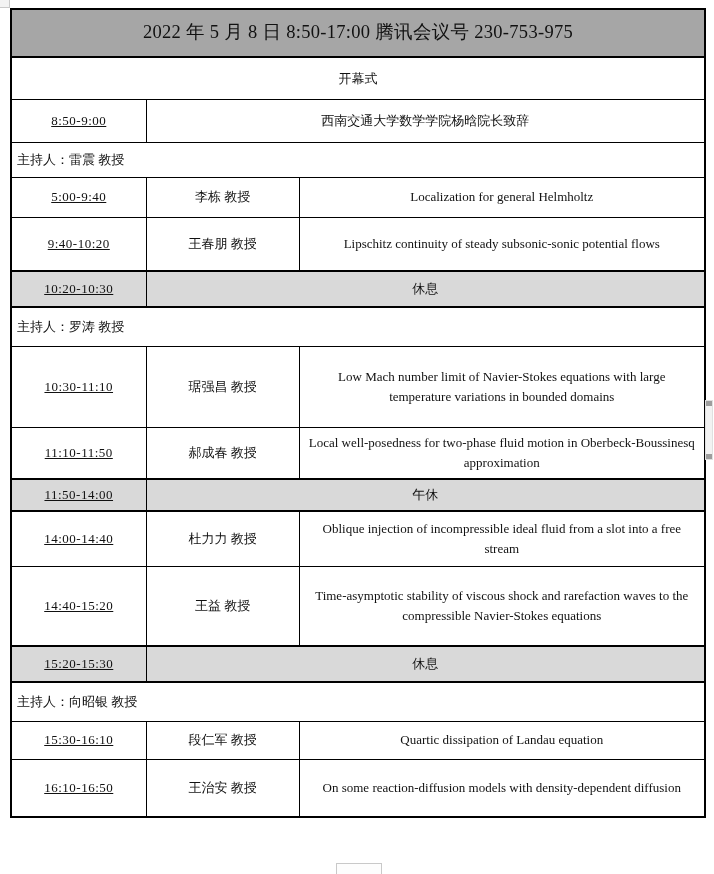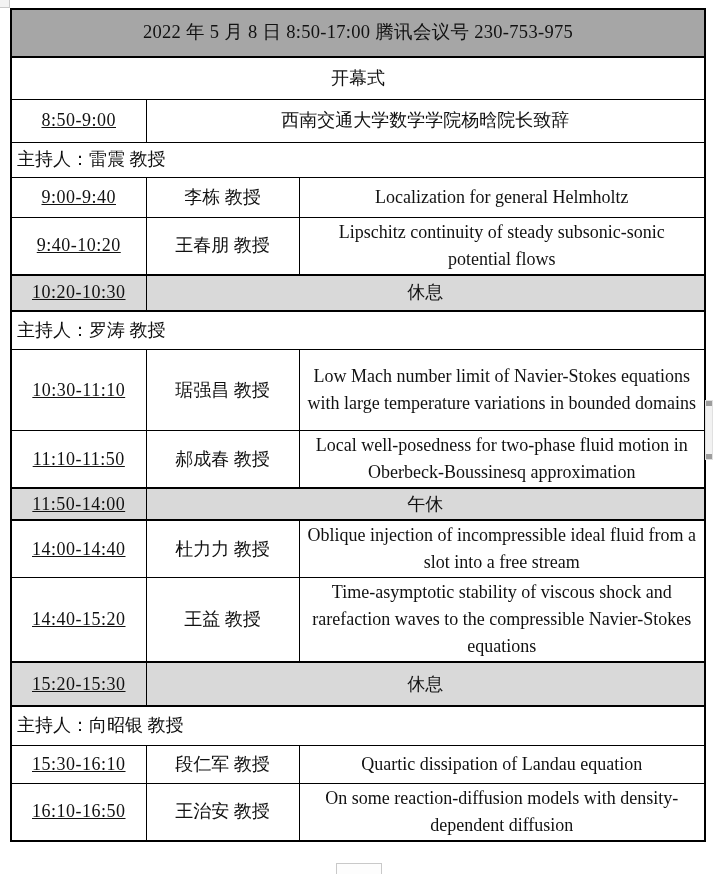--- a/index.html
+++ b/index.html
@@ -12,21 +12,21 @@
   .schedule-table{
     position:absolute;left:10px;top:8px;
     width:694px;
     border-collapse:collapse;
     table-layout:fixed;
   }
   .schedule-table td{
     border:1px solid #000;
     text-align:center;
     vertical-align:middle;
-    font-size:18px;
+    font-size:13px;
     line-height:1.5;
     padding:1px 6px;
     overflow:hidden;
   }
   .schedule-table{border:2px solid #000;}
   .row-header td{
     background:#a6a6a6;
     font-size:18.5px;
     border-bottom-width:2px;
     letter-spacing:0.3px;
@@ -90,21 +90,21 @@
       <td colspan="3">开幕式</td>
     </tr>
     <tr style="height:43px">
       <td class="c-time">8:50-9:00</td>
       <td colspan="2">西南交通大学数学学院杨晗院长致辞</td>
     </tr>
     <tr class="row-chair" style="height:35px">
       <td colspan="3">主持人：雷震 教授</td>
     </tr>
     <tr style="height:40px">
-      <td class="c-time">9:00-9:40</td>
+      <td class="c-time">5:00-9:40</td>
       <td class="c-speaker">李栋 教授</td>
       <td class="c-title">Localization for general Helmholtz</td>
     </tr>
     <tr style="height:54px">
       <td class="c-time">9:40-10:20</td>
       <td class="c-speaker">王春朋 教授</td>
       <td class="c-title">Lipschitz continuity of steady subsonic-sonic potential flows</td>
     </tr>
     <tr class="row-break" style="height:36px">
       <td class="c-time">10:20-10:30</td>
@@ -130,21 +130,21 @@
     <tr style="height:55px">
       <td class="c-time">14:00-14:40</td>
       <td class="c-speaker">杜力力 教授</td>
       <td class="c-title">Oblique injection of incompressible ideal fluid from a slot into a free stream</td>
     </tr>
     <tr style="height:80px">
       <td class="c-time">14:40-15:20</td>
       <td class="c-speaker">王益 教授</td>
       <td class="c-title">Time-asymptotic stability of viscous shock and rarefaction waves to the compressible Navier-Stokes equations</td>
     </tr>
-    <tr class="row-break" style="height:44px">
+    <tr class="row-break" style="height:36px">
       <td class="c-time">15:20-15:30</td>
       <td colspan="2">休息</td>
     </tr>
     <tr class="row-chair" style="height:39px">
       <td colspan="3">主持人：向昭银 教授</td>
     </tr>
     <tr style="height:38px">
       <td class="c-time">15:30-16:10</td>
       <td class="c-speaker">段仁军 教授</td>
       <td class="c-title">Quartic dissipation of Landau equation</td>

